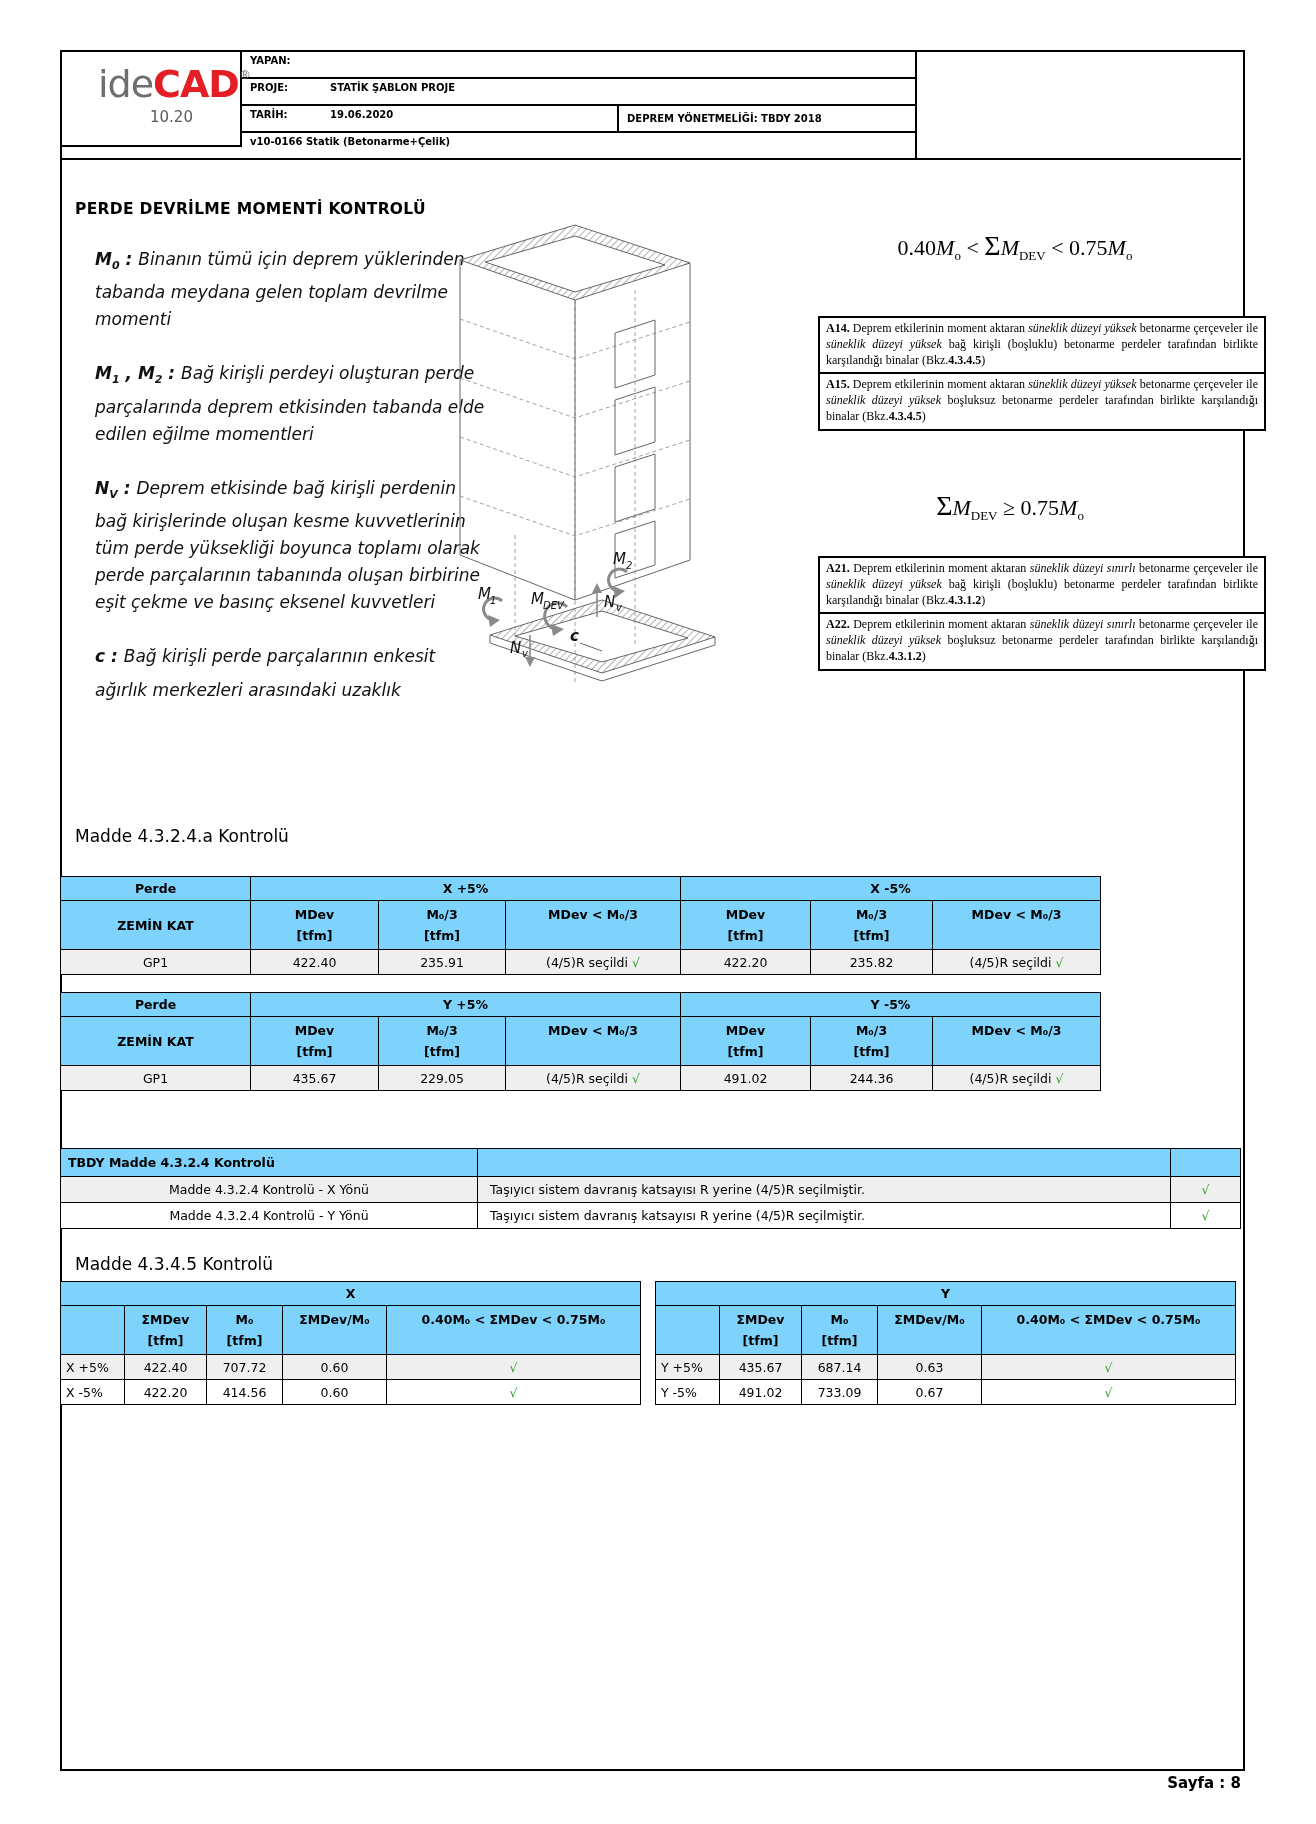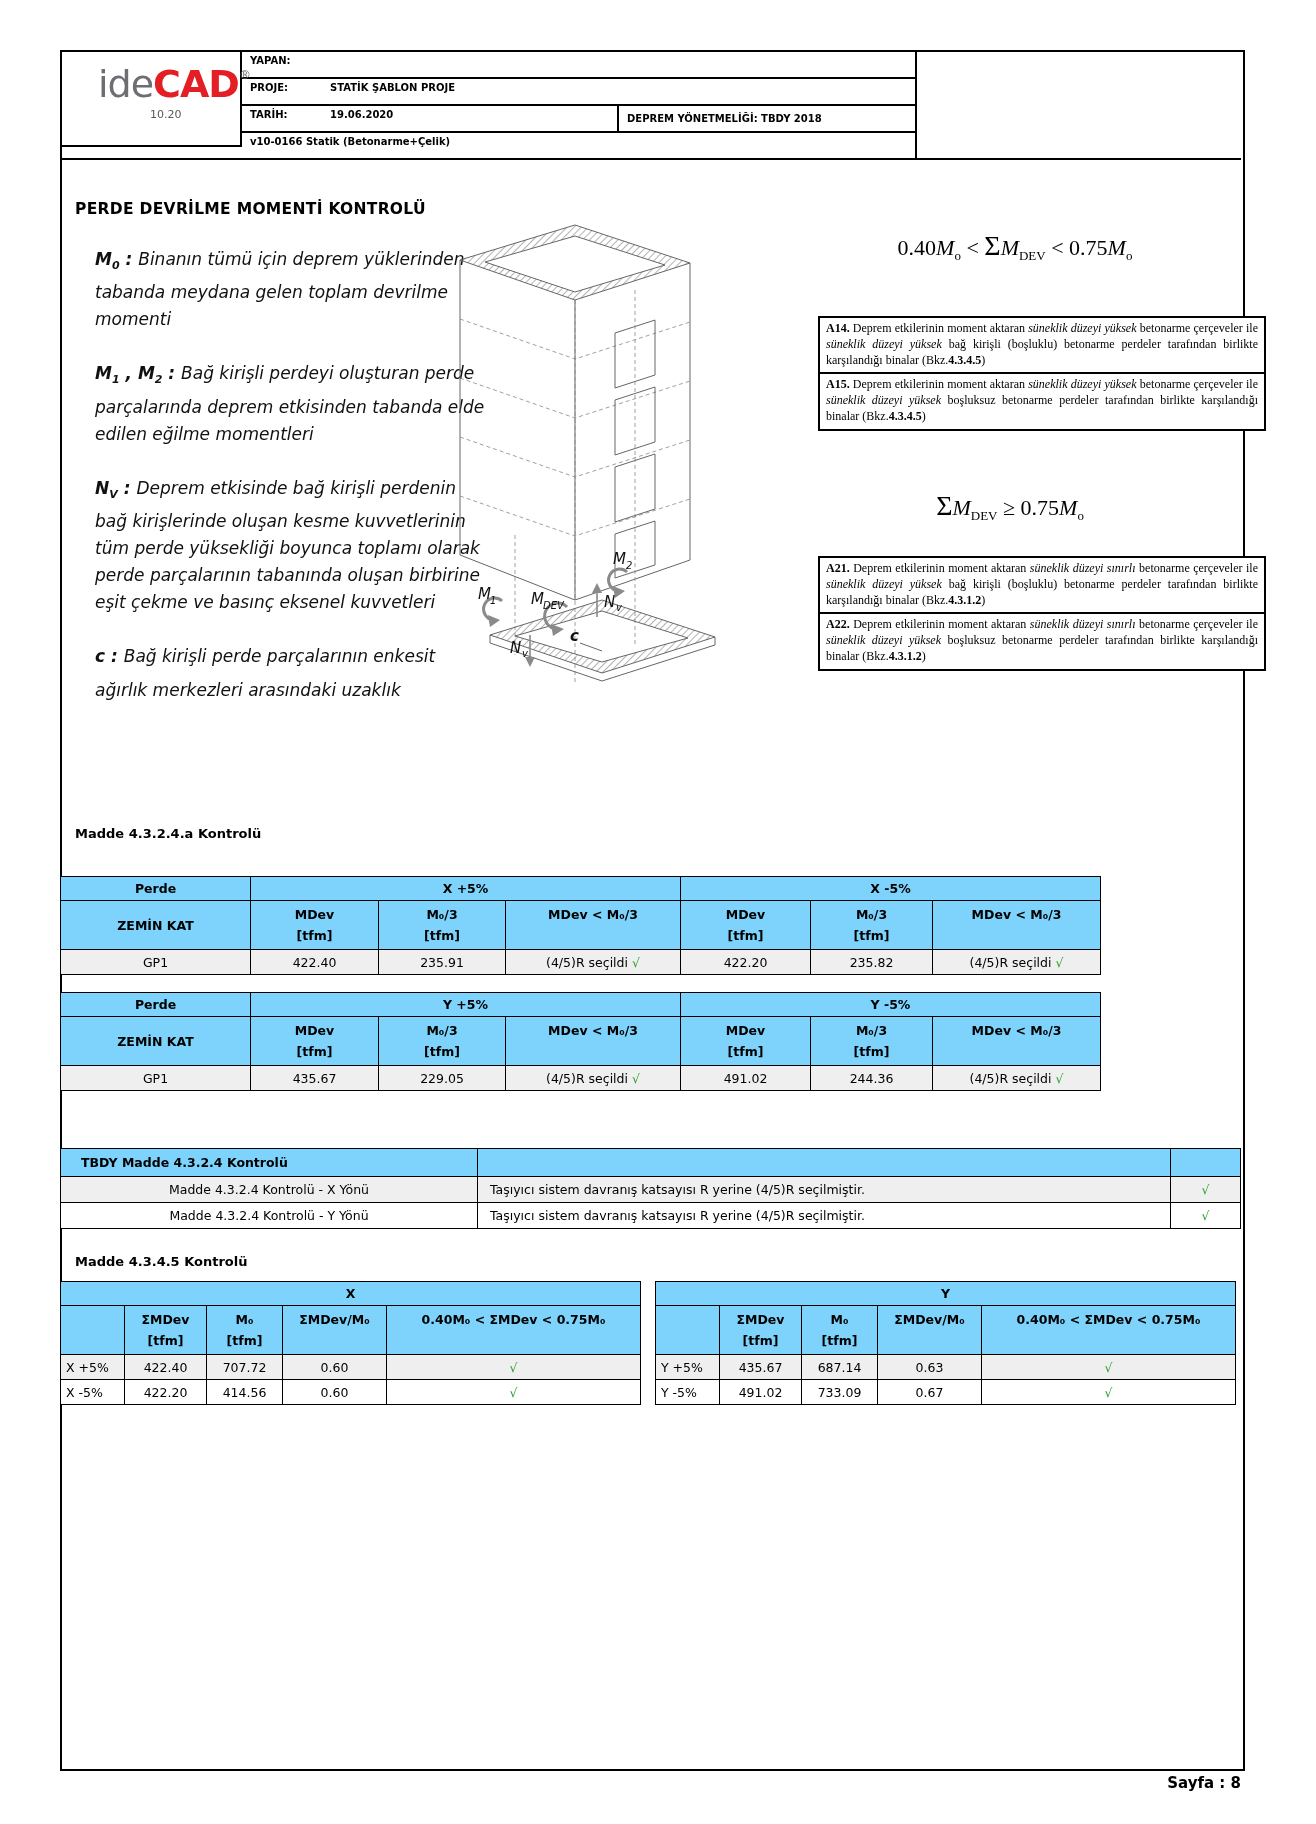--- a/index.html
+++ b/index.html
@@ -11,21 +11,21 @@
   .hline{background:#000;height:2px;}
   .vline{background:#000;width:2px;}
   #logo-cell{left:60px;top:50px;width:180px;height:95px;border-right:2px solid #000;border-bottom:2px solid #000;}
   .hcell{font-size:10px;font-weight:bold;white-space:nowrap;}
   #deprem-cell{left:617px;top:104px;width:298px;height:29px;border-left:2px solid #000;line-height:29px;text-align:left;padding-left:8px;box-sizing:border-box;}
   
   #logo{left:78px;top:62px;font-size:38px;letter-spacing:-1px;white-space:nowrap;}
   #logo .ide{color:#6d6e71;font-weight:normal;margin-left:20px;}
   #logo .cad{color:#e31e24;font-weight:bold;}
   #logo .reg{color:#6d6e71;font-size:12px;vertical-align:18px;}
-  #logo-ver{left:150px;top:108px;font-size:11px;color:#58595b;}
+  #logo-ver{left:150px;top:108px;font-size:15px;color:#58595b;}
   
   #doc-title{left:75px;top:200px;font-size:15.5px;font-weight:bold;letter-spacing:.3px;}
   #defs{left:95px;top:246px;width:395px;font-style:italic;font-size:17px;line-height:27px;color:#111;}
   .def{margin-bottom:27px;}
   .def .term{font-weight:bold;}
   .def sub{font-size:11px;}
   
   .fm{font-family:"Liberation Serif","DejaVu Serif",serif;font-size:22px;white-space:nowrap;}
   .fm .v{font-style:italic;}
   .fm sub{font-size:13px;}
@@ -36,21 +36,21 @@
   .notebox{left:818px;width:448px;}
   .note{border:2px solid #000;padding:3px 6px 4px 6px;font-family:"Liberation Serif","DejaVu Serif",serif;
         font-size:12px;line-height:1.32;text-align:justify;background:#fff;}
   .note + .note{margin-top:-2px;}
   .note .id{font-weight:bold;}
   .note .it{font-style:italic;}
   .note .rf{font-weight:bold;}
   #notes-a{top:316px;}
   #notes-b{top:556px;}
   
-  .sect-h{font-size:13px;font-weight:bold;}
+  .sect-h{font-size:17px;font-weight:normal;}
   #heading1{left:75px;top:826px;}
   #heading2{left:75px;top:1254px;}
   #footer{left:941px;top:1774px;width:300px;text-align:right;font-size:15px;font-weight:bold;}
   
   table{border-collapse:collapse;table-layout:fixed;font-family:"DejaVu Sans","Liberation Sans",sans-serif;}
   td{border:1px solid #000;text-align:center;font-size:12.5px;padding:1px 3px;overflow:hidden;}
   .hd{background:#7dd3fc;font-weight:bold;}
   .lt{background:#efefef;}
   .wh{background:#ffffff;}
   .ck{color:#2fa12f;}
@@ -296,21 +296,21 @@
     </table>
 
   <table class="tbl" id="tableC">
     <colgroup>
         <col style="width:417px">
         <col style="width:693px">
         <col style="width:70px">
       </colgroup>
     <tbody>
         <tr style="height:28px">
-      <td class="hd left" style="padding-left:20px">TBDY Madde 4.3.2.4 Kontrolü</td>
+      <td class="hd left" style="padding-left:7px">TBDY Madde 4.3.2.4 Kontrolü</td>
       <td class="hd"></td>
       <td class="hd"></td>
     </tr>
     <tr style="height:26px">
       <td class="lt">Madde 4.3.2.4 Kontrolü - X Yönü</td>
       <td class="lt left" style="padding-left:12px">Taşıyıcı sistem davranış katsayısı R yerine (4/5)R seçilmiştir.</td>
       <td class="lt ck">√</td>
     </tr>
     <tr style="height:26px">
       <td class="wh">Madde 4.3.2.4 Kontrolü - Y Yönü</td>

